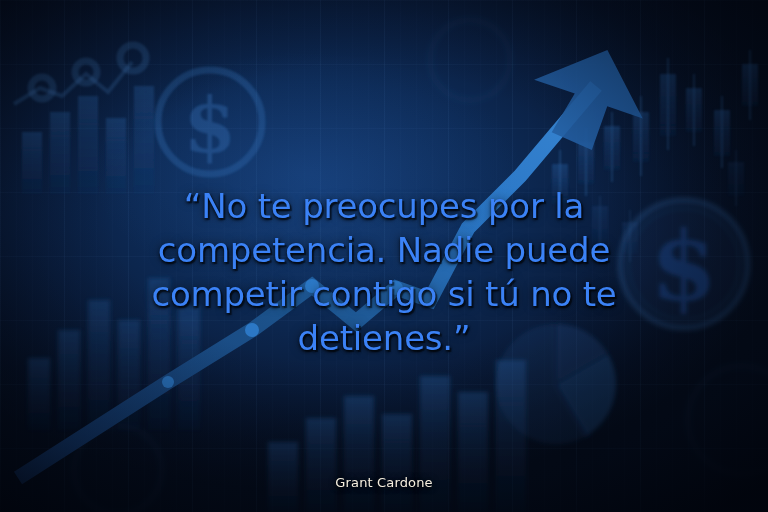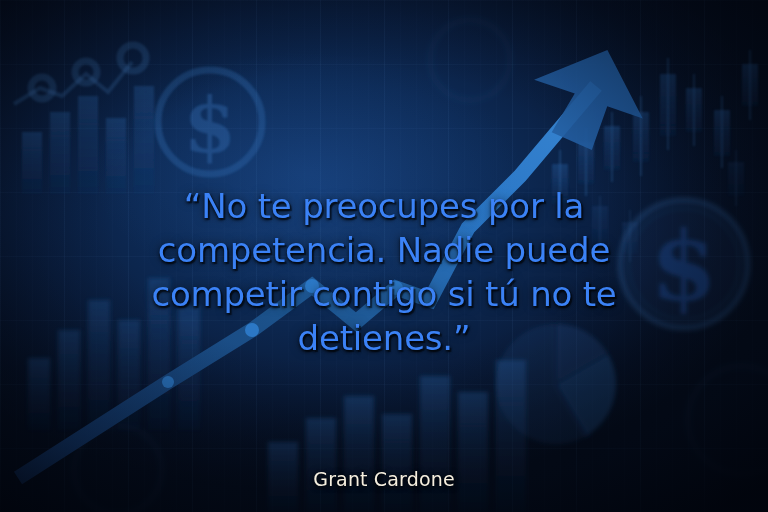--- a/index.html
+++ b/index.html
@@ -68,21 +68,21 @@
        0 0 10px rgba(0,0,0,.55),
        2px 2px 1px rgba(0,0,0,.5);
     white-space:pre-line;
     margin-top:16px;
   }
   #author-text {
     position:absolute;
     left:50%; bottom:22px;
     transform:translateX(-50%);
     color:#f6efdf;
-    font-size:19px;
+    font-size:13px;
     letter-spacing:.15px;
     text-shadow:0 2px 4px rgba(0,0,0,.8), 0 0 7px rgba(0,0,0,.6);
     white-space:nowrap;
   }
 </style>
 </head>
 <body>
 
 <div id="poster">
 

